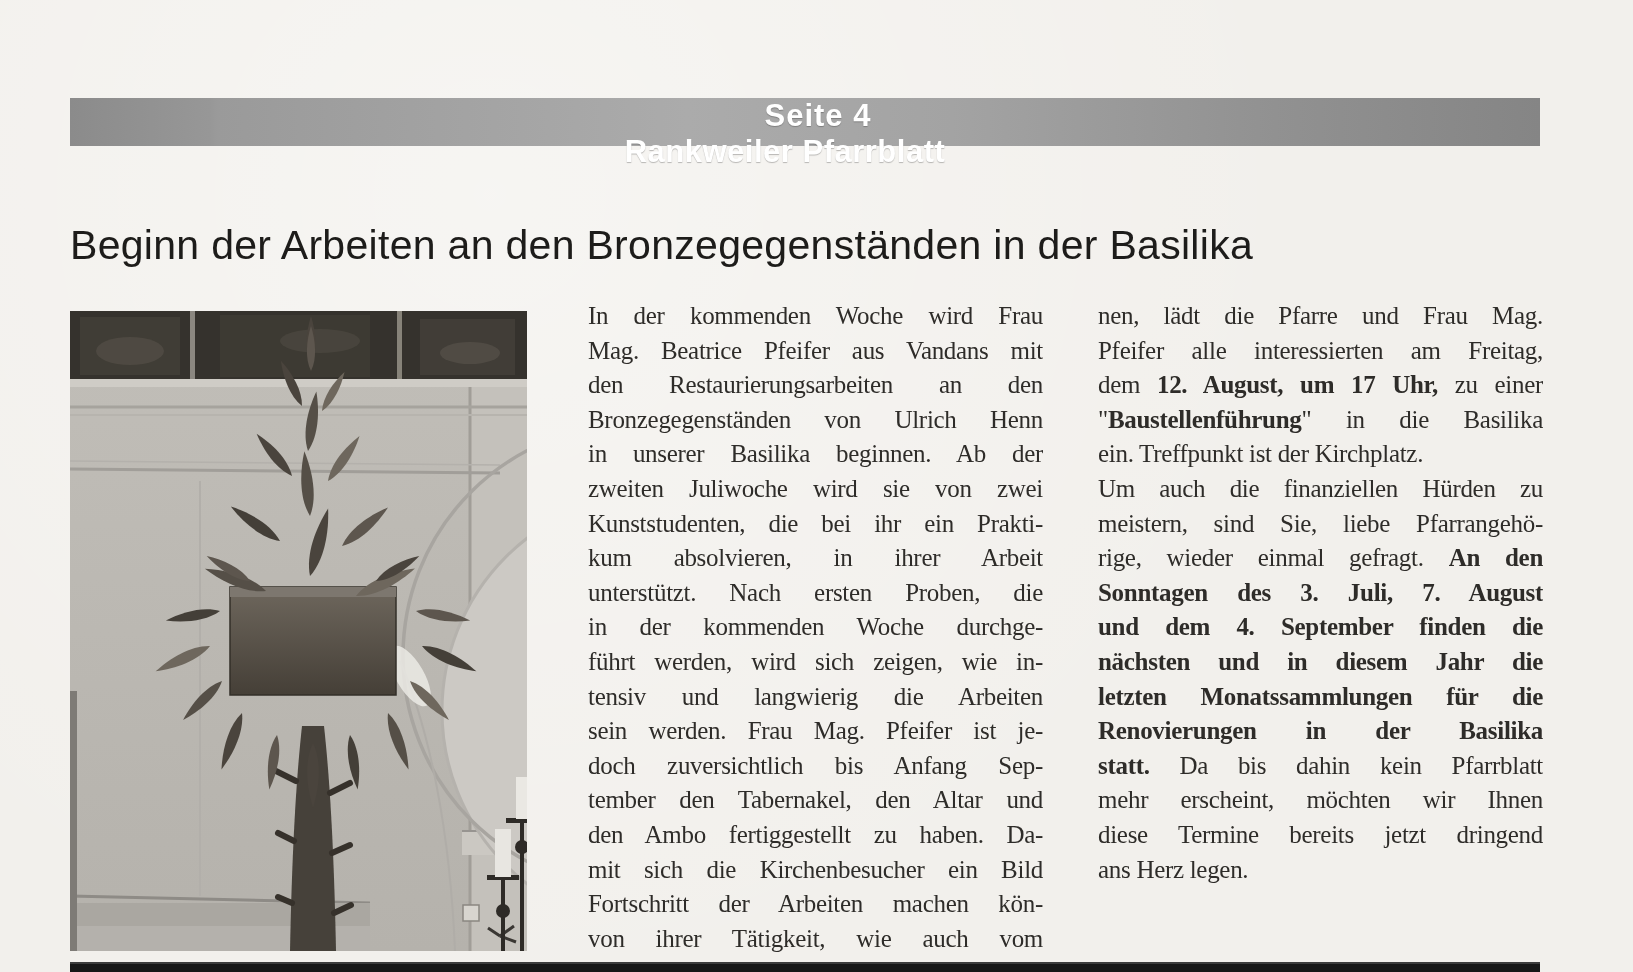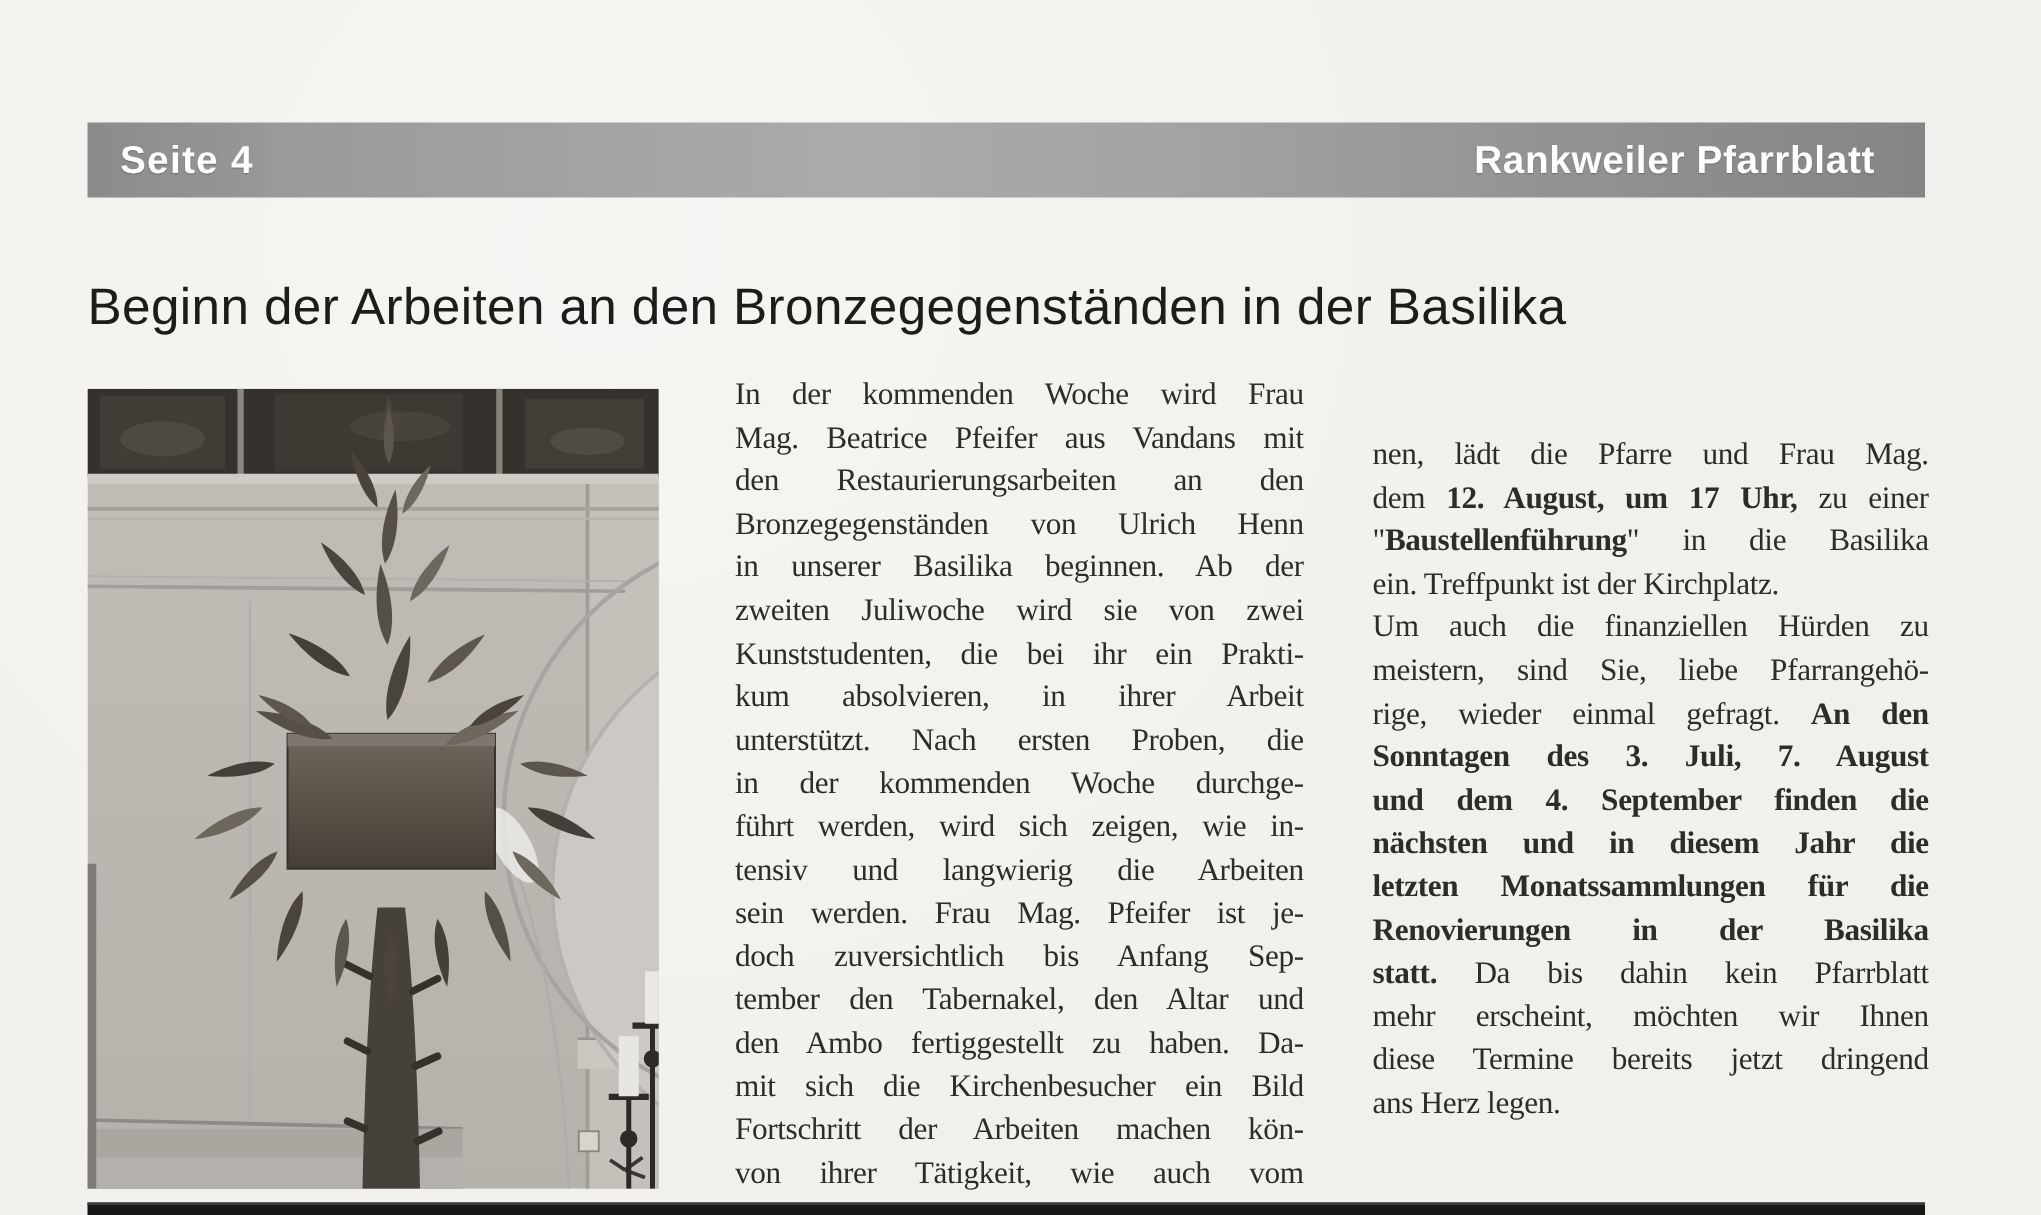--- a/index.html
+++ b/index.html
@@ -6,40 +6,40 @@
   body{
     width:1633px;height:972px;position:relative;overflow:hidden;
     background:#f3f1ed;
     font-family:"Liberation Serif",serif;
   }
   .page{position:absolute;inset:0;background:
     radial-gradient(circle at 30% 20%, rgba(255,255,255,.35), rgba(0,0,0,0) 60%),
     #f2f0ec;}
   
   .header-bar{
-    position:absolute;left:70px;top:98px;width:1470px;height:60px;
+    position:absolute;left:70px;top:98px;width:1470px;height:48px;
     background:linear-gradient(90deg,#8b8b8b 0%,#979797 9.5%,#9a9a9a 10%,#ababab 42%,#a3a3a3 60%,#919191 82%,#858585 100%);
     display:flex;align-items:center;justify-content:space-between;
-    font-family:"Liberation Sans",sans-serif;font-weight:bold;color:#ffffff;
+    font-family:"Liberation Sans",sans-serif;font-weight:bold;color:#ffffff;flex-direction:column;
   }
   .header-bar .hdr-left{font-size:31px;padding-left:26px;letter-spacing:1px;text-shadow:0 1px 1px rgba(0,0,0,.25);}
   .header-bar .hdr-right{font-size:31px;padding-right:40px;letter-spacing:.5px;text-shadow:0 1px 1px rgba(0,0,0,.25);}
   
   .headline{
     position:absolute;left:70px;top:222px;width:1470px;
     font-family:"Liberation Sans",sans-serif;font-weight:normal;
     font-size:41px;letter-spacing:.3px;color:#1d1c1a;
   }
   
   .photo{position:absolute;left:70px;top:311px;width:457px;height:640px;}
   .photo svg{display:block;}
   
   .col{position:absolute;top:299px;color:#2e2c29;}
   .col-1{left:588px;width:455px;}
-  .col-2{left:1098px;width:445px;margin-top:48px;}
+  .col-2{left:1098px;width:445px;}
   .line{
     font-size:25px;line-height:34.6px;letter-spacing:-0.3px;
     text-align:justify;text-align-last:justify;white-space:normal;
     height:34.6px;overflow:hidden;
   }
   .line.no-just{text-align:center;text-align-last:left;}
   .line .b{font-weight:bold;}
   .signature{
     position:absolute;left:1098px;top:893px;width:445px;text-align:right;
     font-family:"Liberation Sans",sans-serif;font-style:italic;
@@ -199,20 +199,21 @@
       <div class="line"><span>sein werden. Frau Mag. Pfeifer ist je-</span></div>
       <div class="line"><span>doch zuversichtlich bis Anfang Sep-</span></div>
       <div class="line"><span>tember den Tabernakel, den Altar und</span></div>
       <div class="line"><span>den Ambo fertiggestellt zu haben. Da-</span></div>
       <div class="line"><span>mit sich die Kirchenbesucher ein Bild</span></div>
       <div class="line"><span>Fortschritt der Arbeiten machen kön-</span></div>
       <div class="line"><span>von ihrer Tätigkeit, wie auch vom</span></div>
     </div>
   <div class="col col-2" id="col2">
       <div class="line"><span>nen, lädt die Pfarre und Frau Mag.</span></div>
+      <div class="line"><span>Pfeifer alle interessierten am Freitag,</span></div>
       <div class="line"><span>dem </span><span class="b">12. August, um 17 Uhr,</span><span> zu einer</span></div>
       <div class="line"><span>"</span><span class="b">Baustellenführung</span><span>" in die Basilika</span></div>
       <div class="line no-just"><span>ein. Treffpunkt ist der Kirchplatz.</span></div>
       <div class="line"><span>Um auch die finanziellen Hürden zu</span></div>
       <div class="line"><span>meistern, sind Sie, liebe Pfarrangehö-</span></div>
       <div class="line"><span>rige, wieder einmal gefragt. </span><span class="b">An den</span></div>
       <div class="line"><span class="b">Sonntagen des 3. Juli, 7. August</span></div>
       <div class="line"><span class="b">und dem 4. September finden die</span></div>
       <div class="line"><span class="b">nächsten und in diesem Jahr die</span></div>
       <div class="line"><span class="b">letzten Monatssammlungen für die</span></div>

